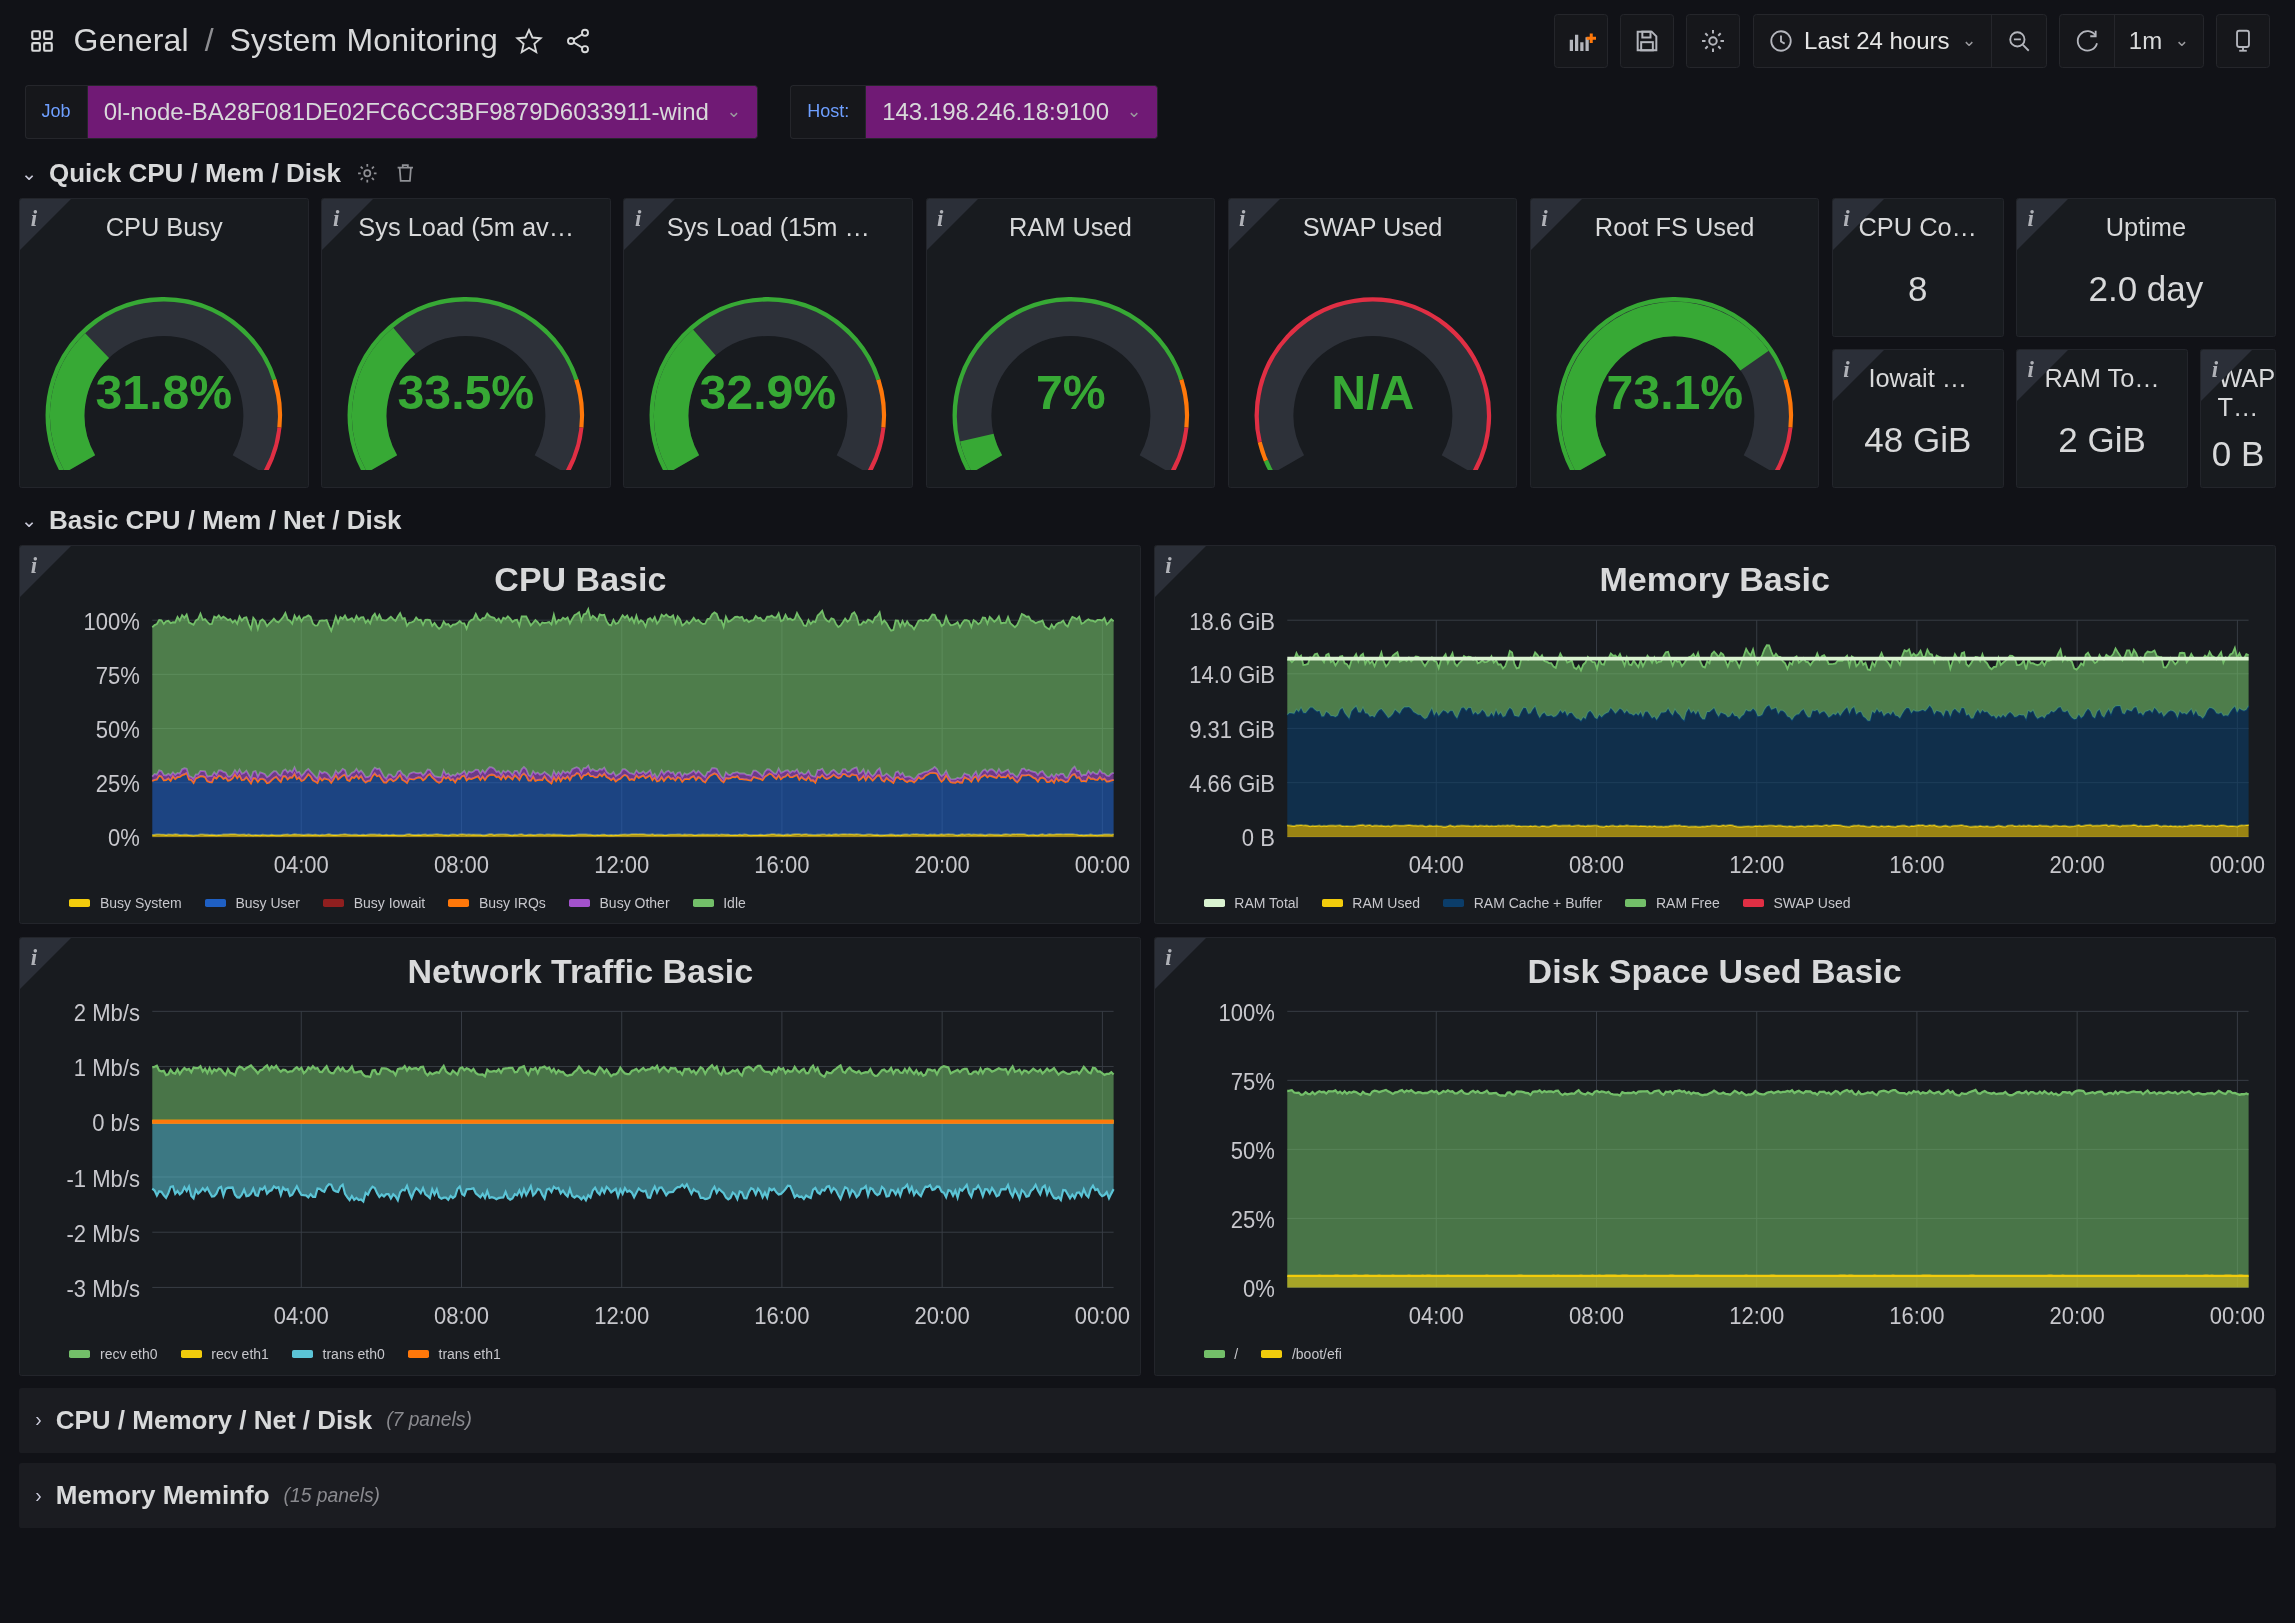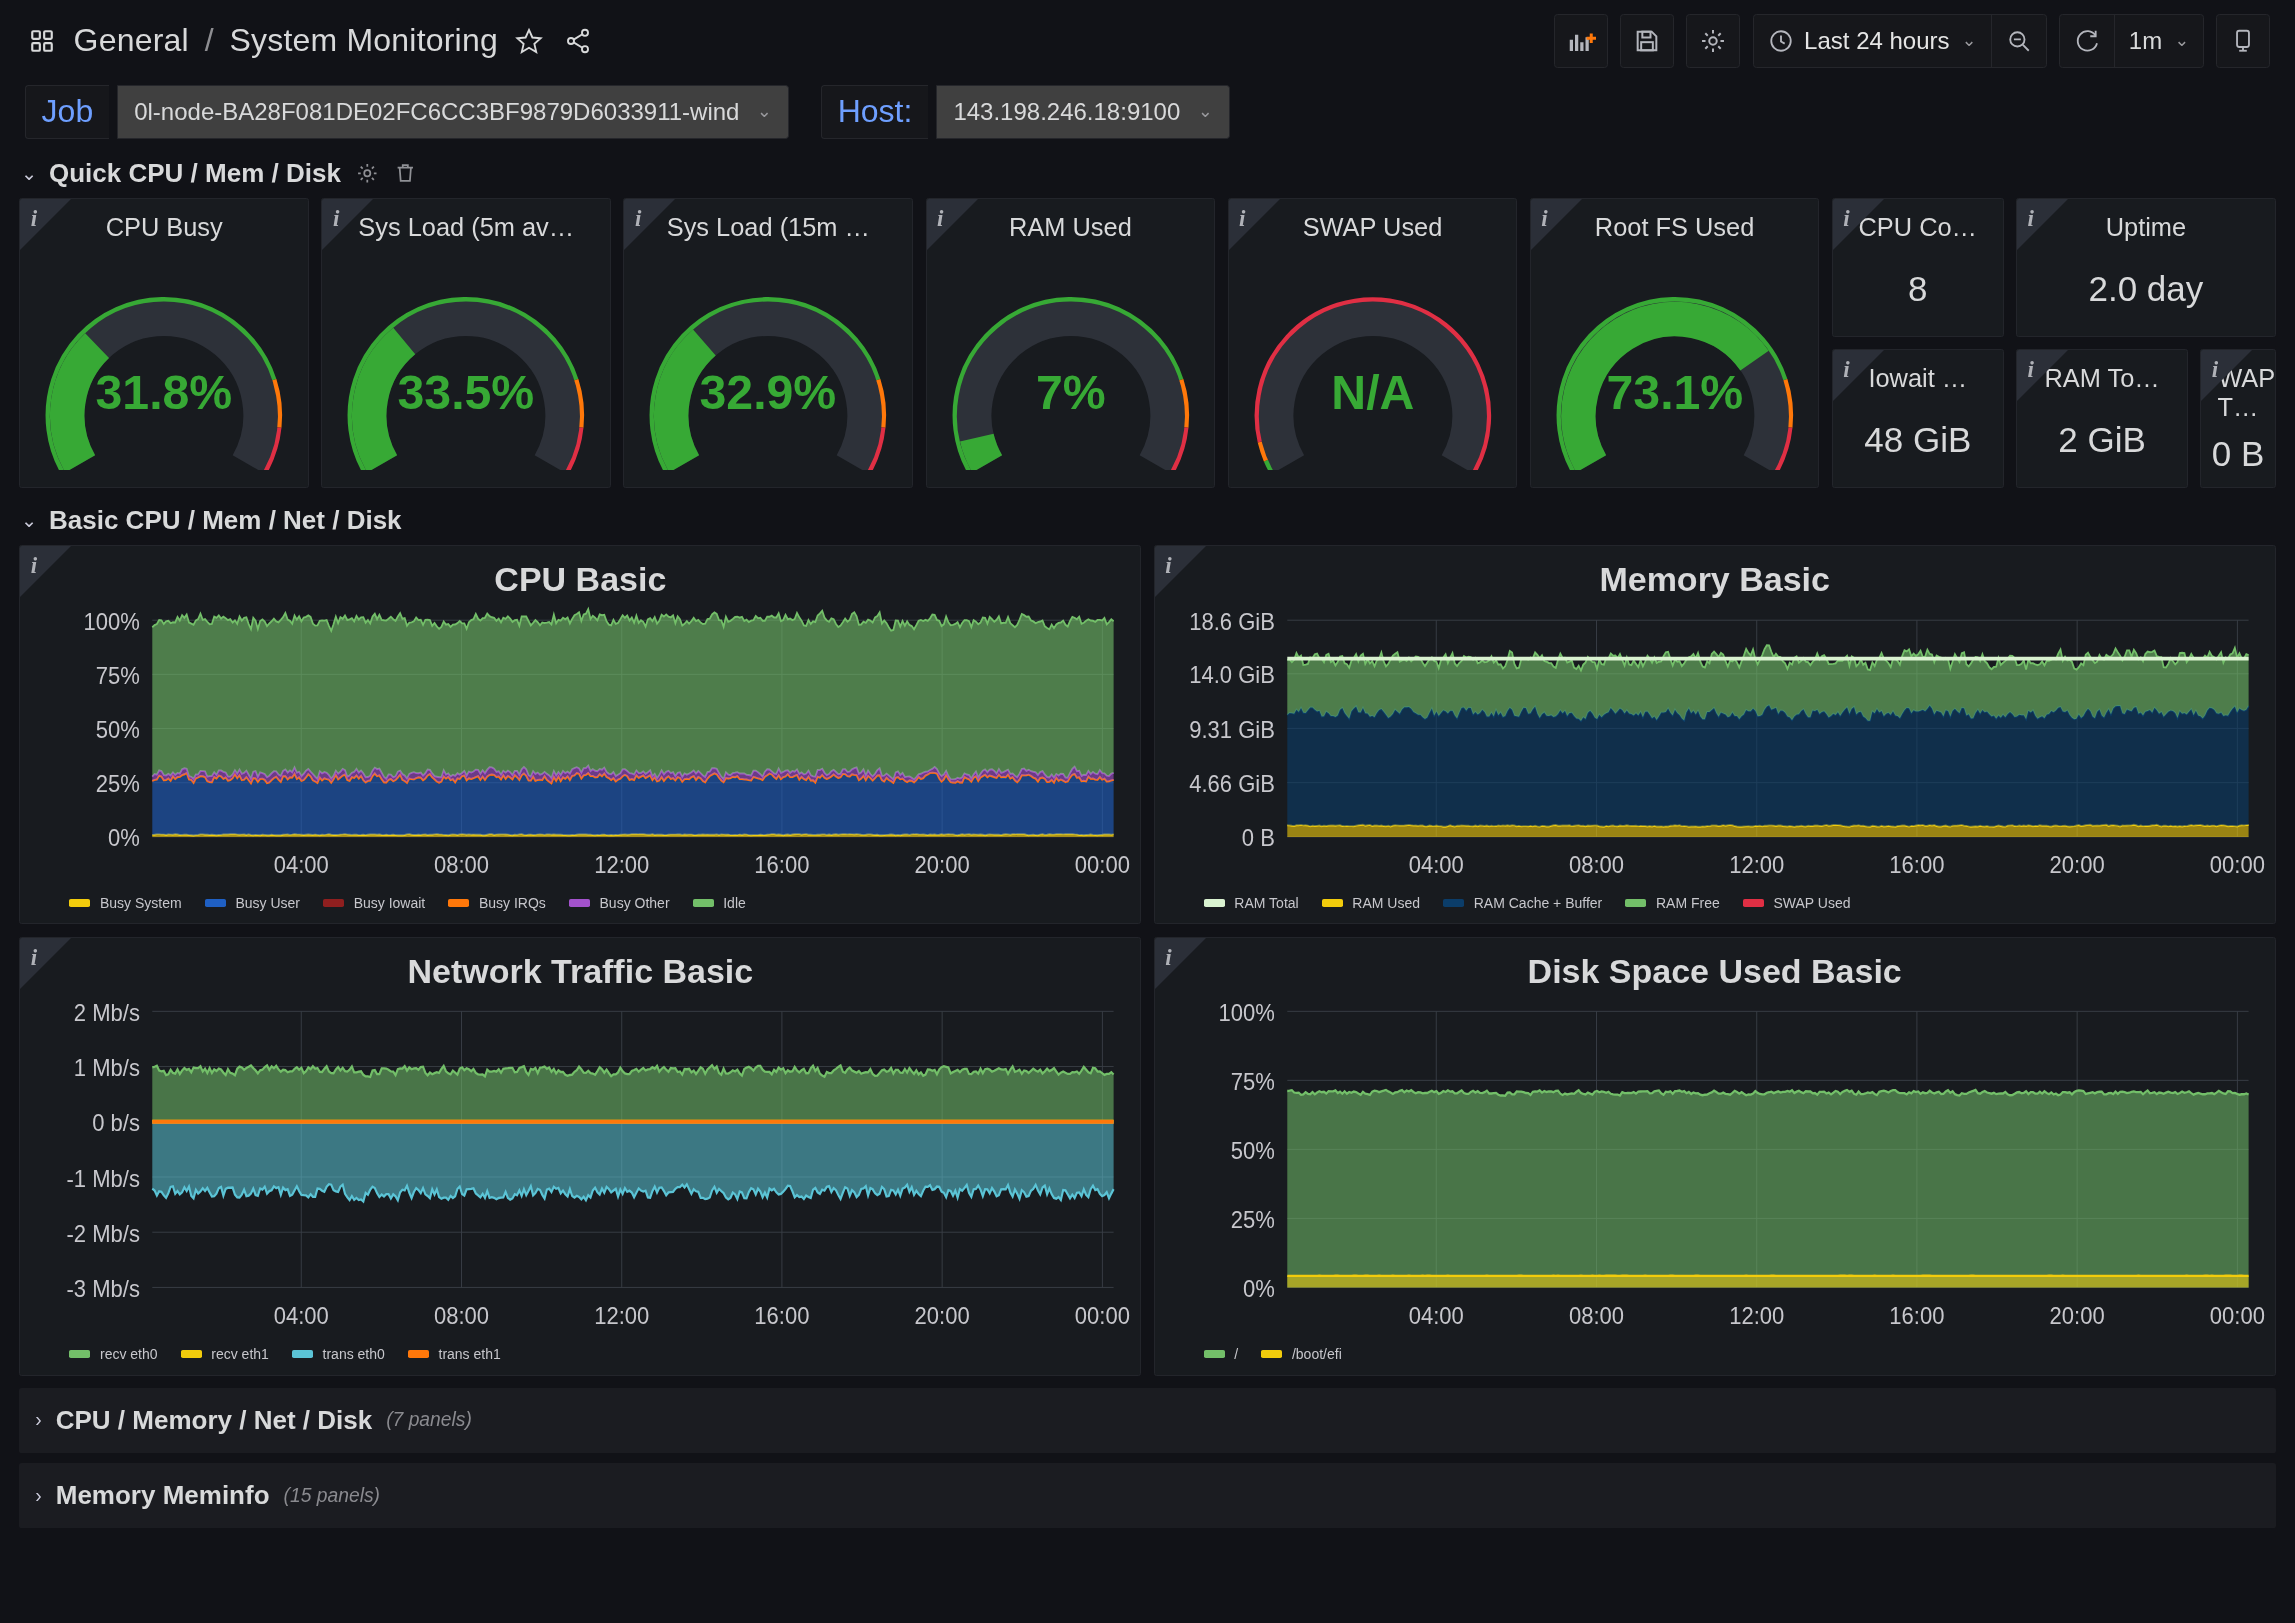--- a/index.html
+++ b/index.html
@@ -34,26 +34,26 @@
   .trange-label { font-size: 24px; color: #e5e5e5; margin-left: 10.5px; }
   .chev { margin-left: 12.3px; color: #9a9a9e; font-size: 17.5px;}
   .refresh-val { font-size: 24px; color: #d8d9da; }
 
   
   .varbar { display: flex; align-items: center; gap: 0; padding: 3.5px 24.6px 14px 24.6px; }
   .varwrap { display: flex; align-items: center; margin-right: 32px; }
   .varlabel {
     height: 54px; display: flex; align-items: center; padding: 0 16px;
     background: #16171b; border: 0.9px solid #25262b; border-right: none;
-    border-radius: 3.5px 0 0 3.5px; color: #6e9fff; font-size: 32px;
+    border-radius: 3.5px 0 0 3.5px; color: #6e9fff; font-size: 18px;
   }
   .varvalue {
     height: 54px; display: flex; align-items: center; padding: 0 16px;
-    background: #404040; border: 0.9px solid #25262b; border-radius: 0 3.5px 3.5px 0;
-    color: #d8d9da; font-size: 24px; gap: 12.3px; cursor: pointer; min-width: 105px; margin-left: 8px;
+    background: #701a75; border: 0.9px solid #25262b; border-radius: 0 3.5px 3.5px 0;
+    color: #d8d9da; font-size: 24px; gap: 12.3px; cursor: pointer; min-width: 105px;
   }
   .varvalue .chev { margin-left: 5.3px; }
 
   
   .rowhdr { display:flex; align-items:center; gap: 14px; padding: 5.3px 24.6px 8.8px 21px; }
   .rowhdr .caret { color:#ccccdc; font-size: 19.3px; width: 14px; }
   .rowhdr .rtitle { font-size: 26px; font-weight: bold; color: #d8d9da; }
   .rowhdr .ricon { opacity: .72; cursor:pointer; display:flex; }
 
   

